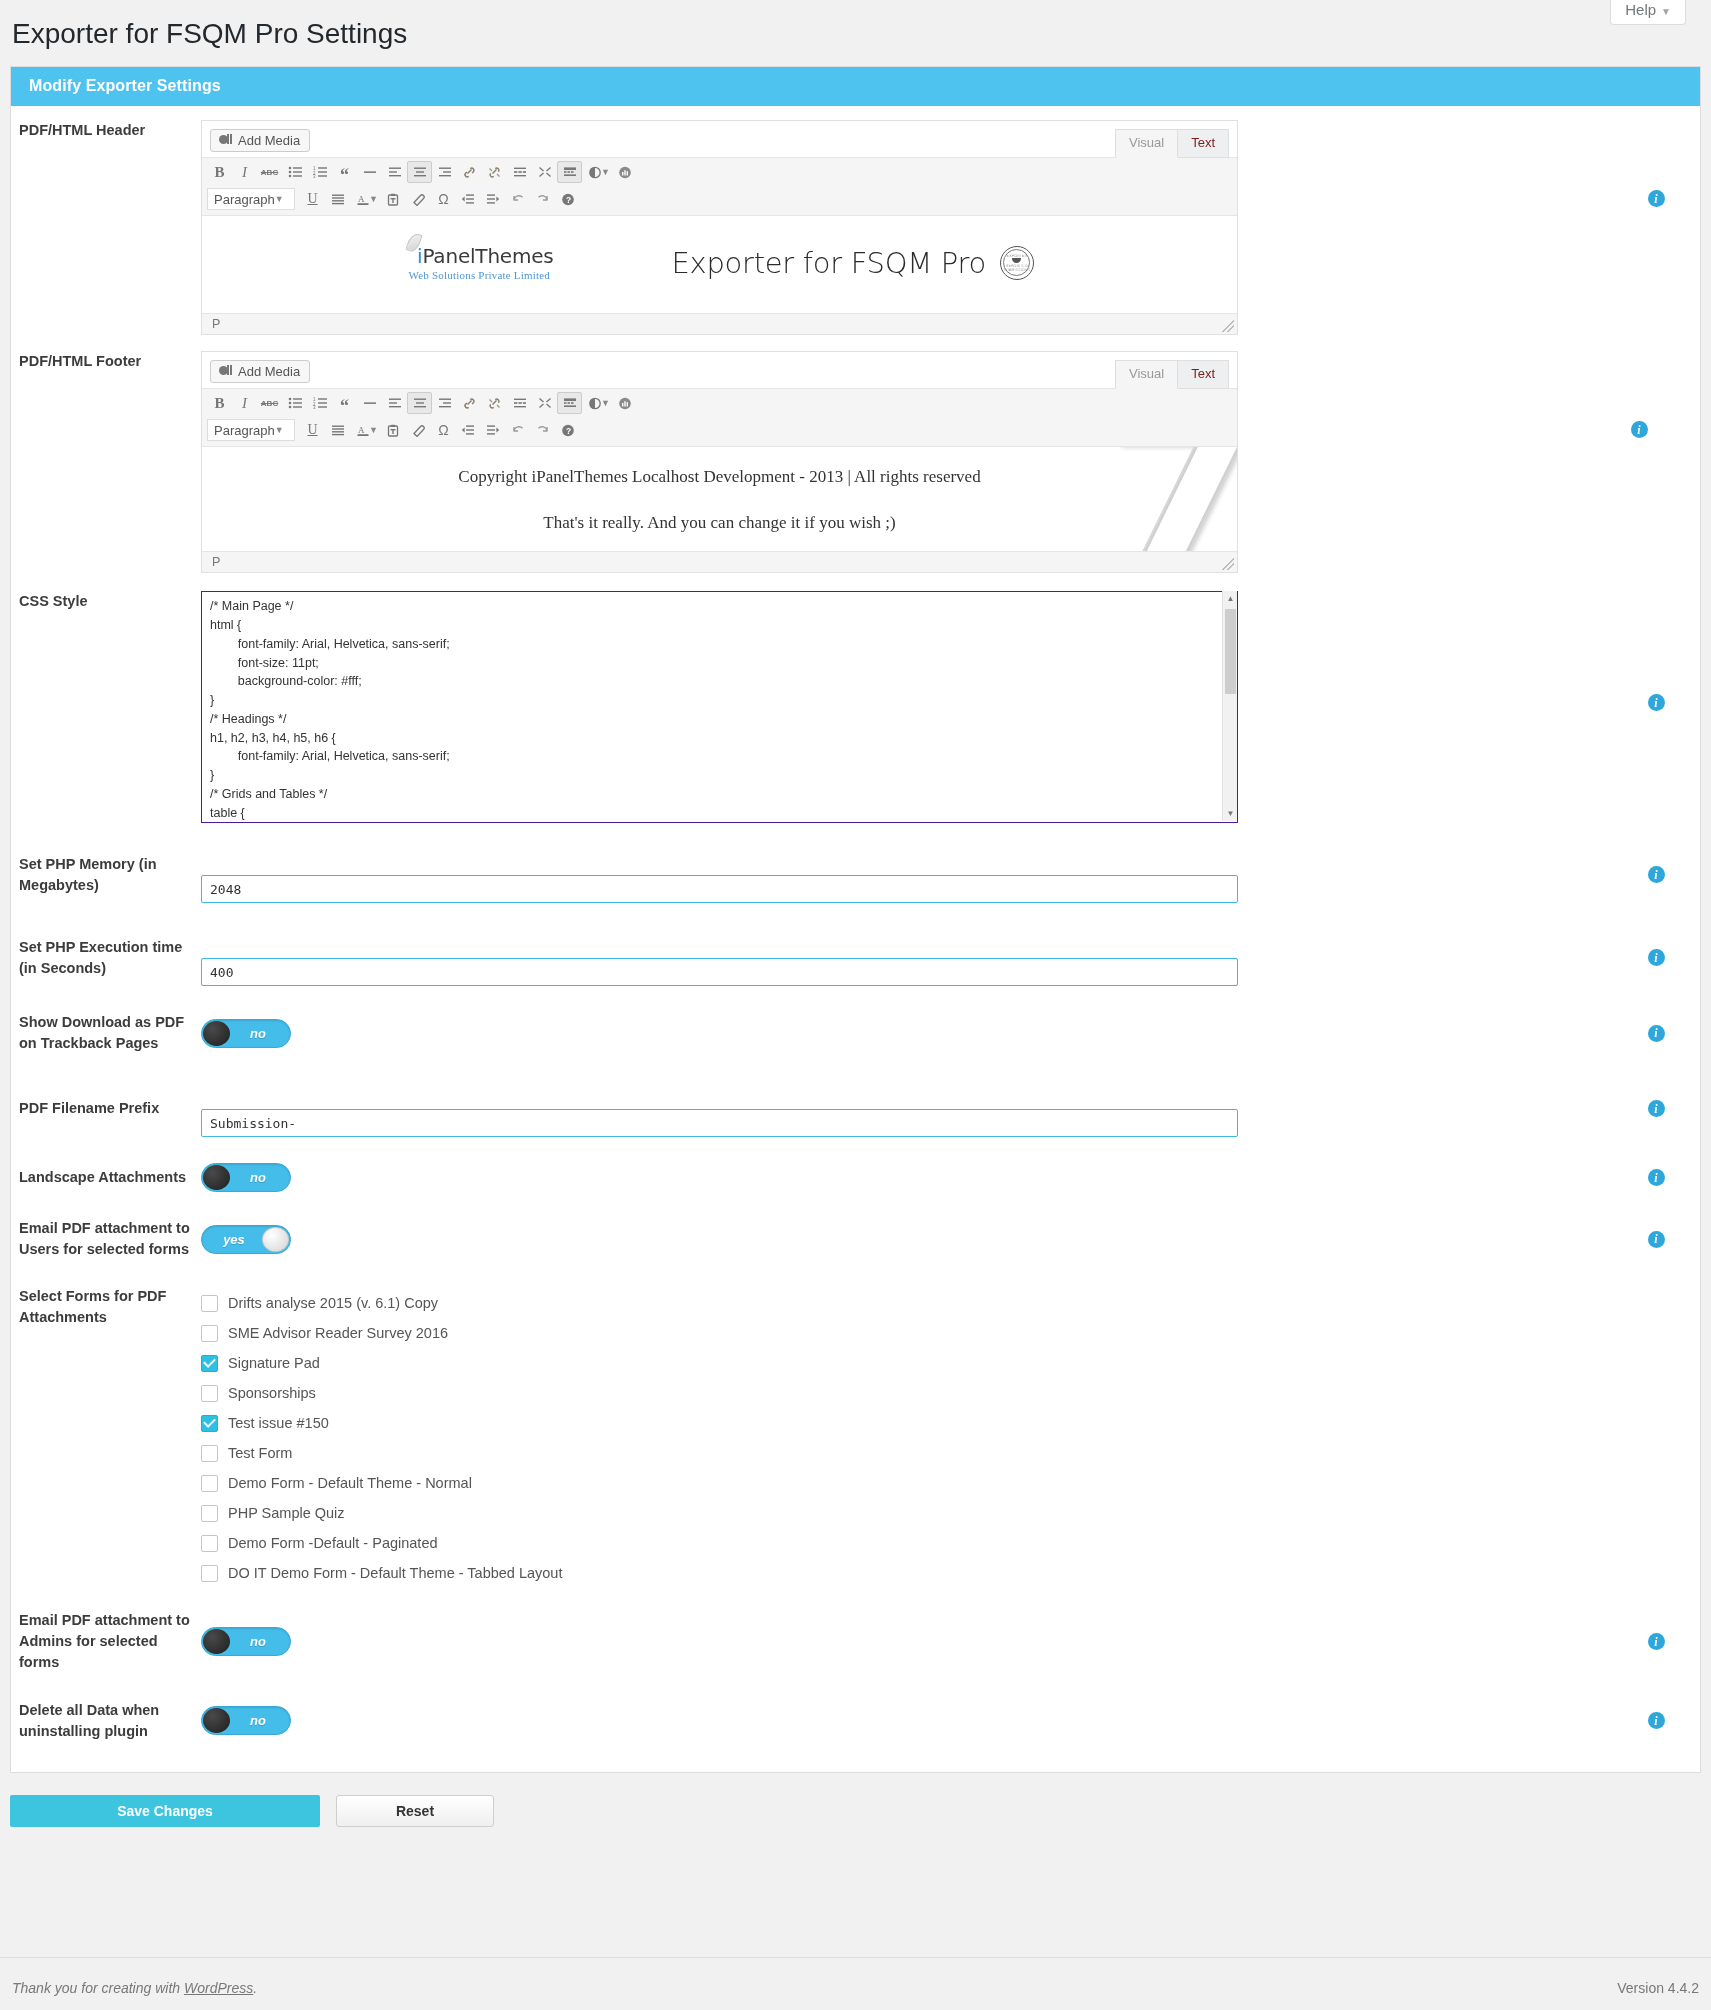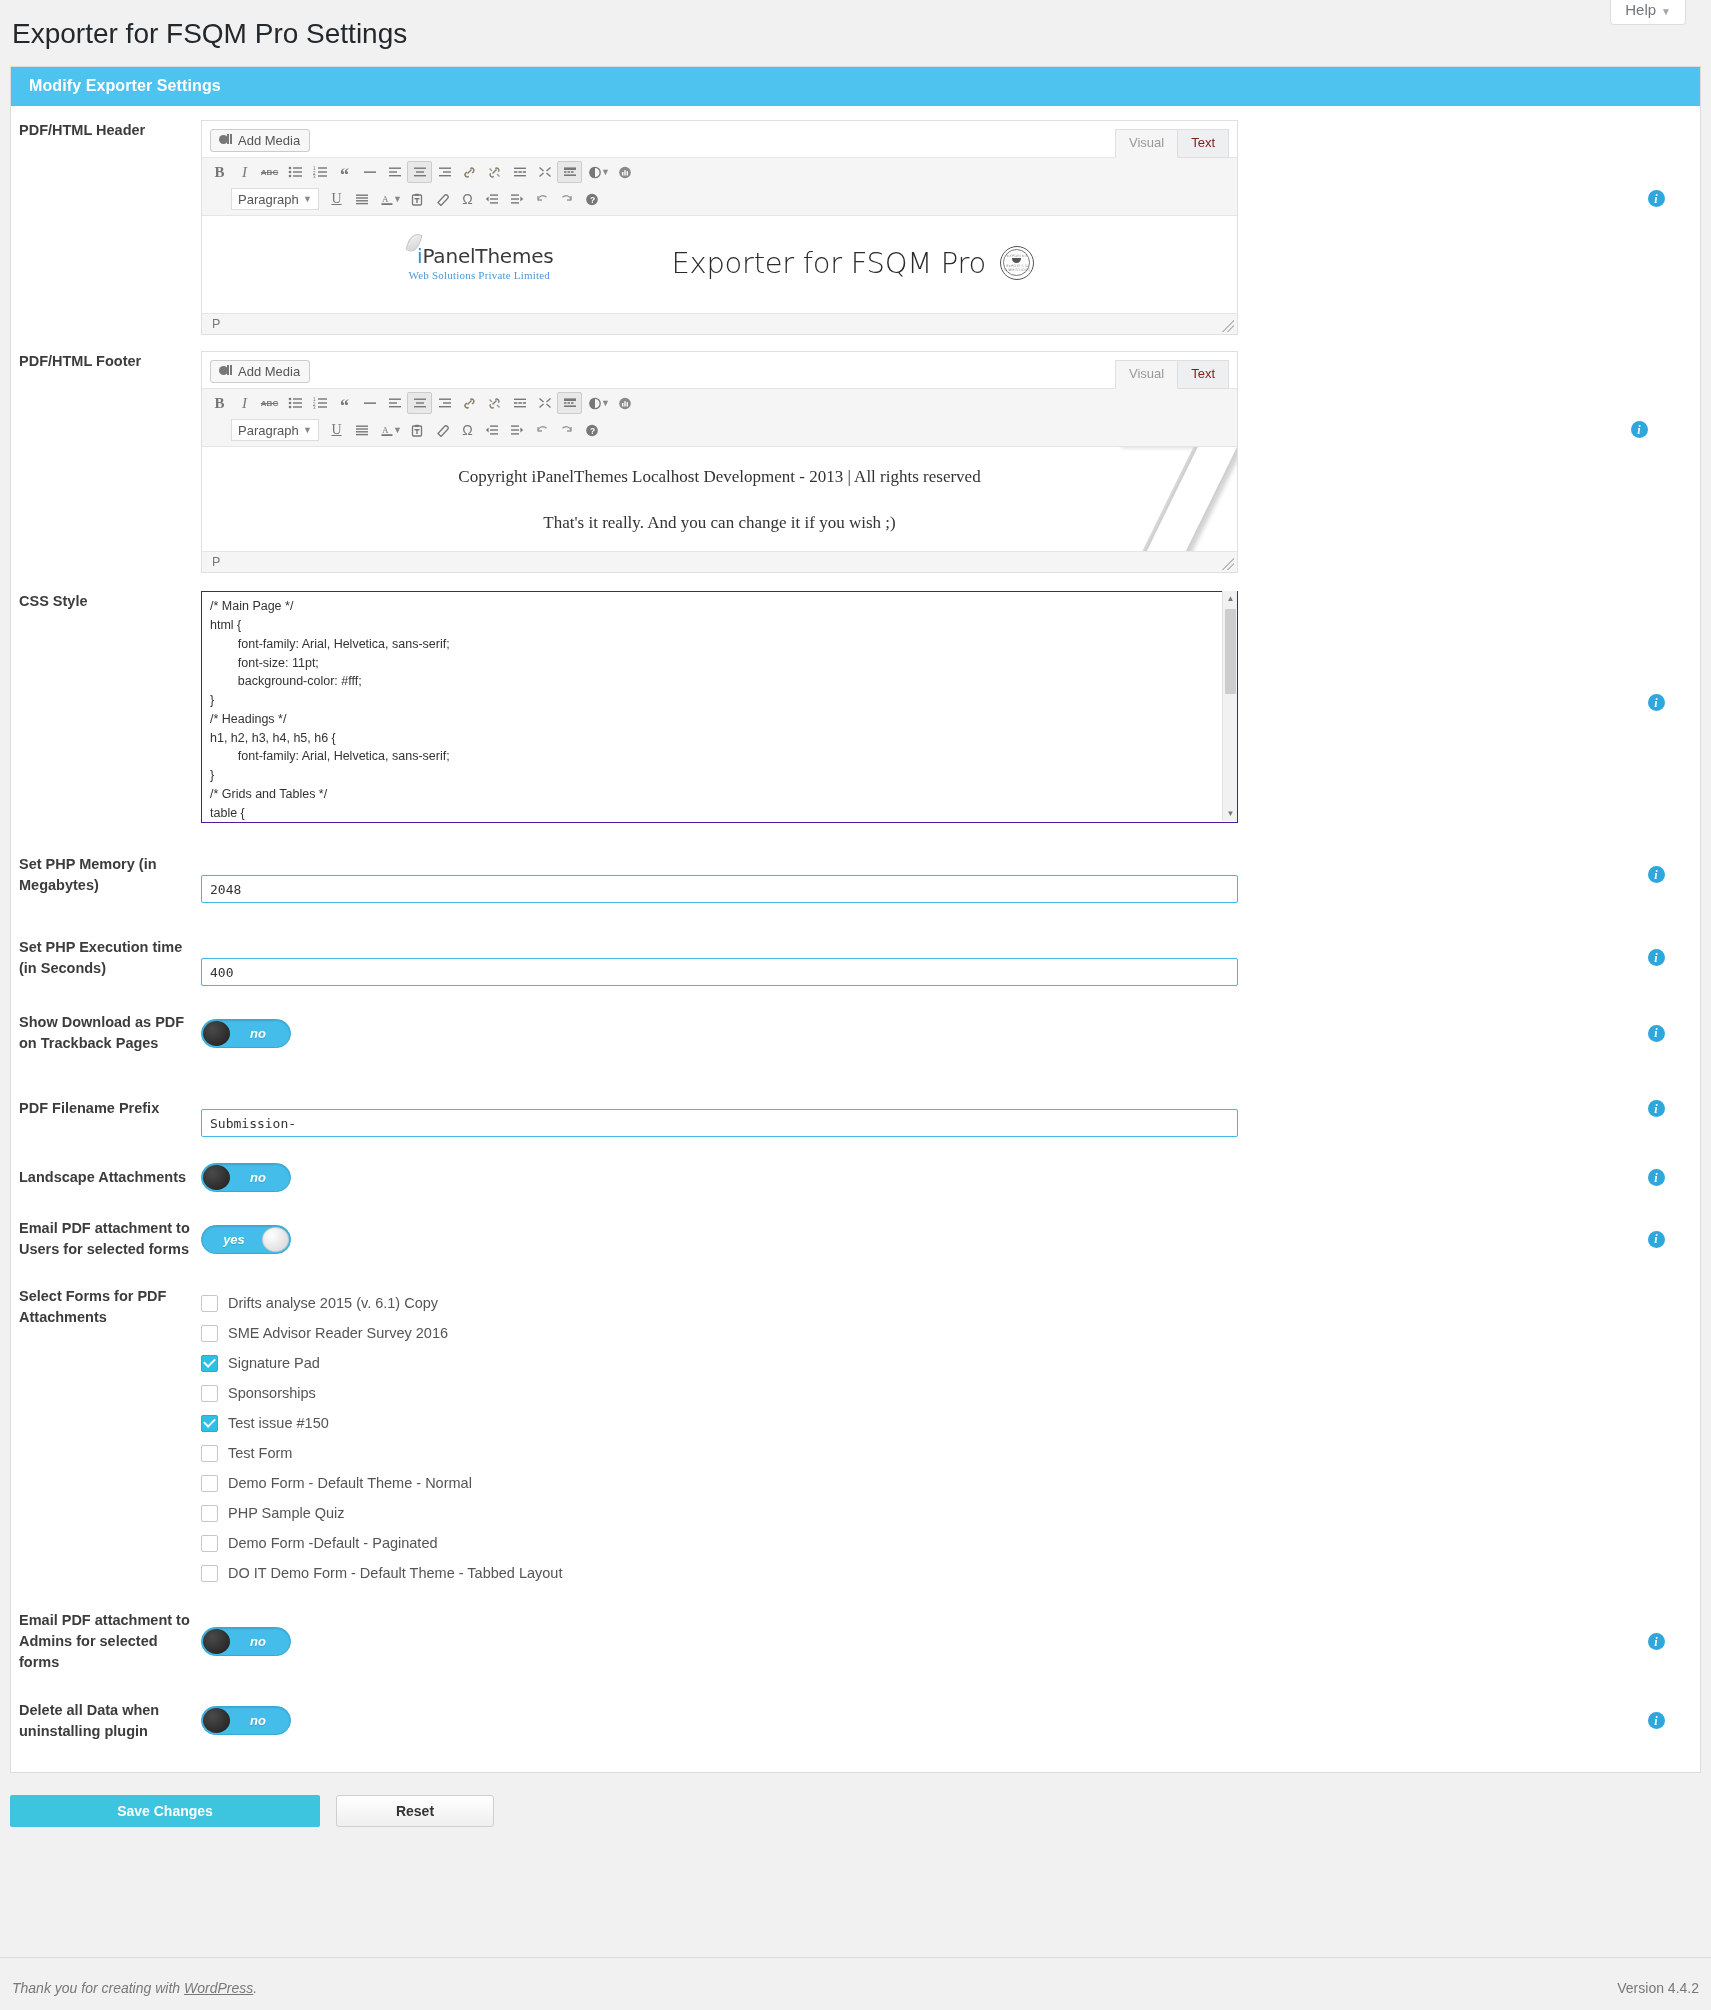--- a/index.html
+++ b/index.html
@@ -129,25 +129,24 @@
     color:#777; font-size:14px; cursor:pointer;
     border:1px solid transparent; border-radius:2px;
   }
   .tb-btn.active{ background:#e8e8e8; border-color:#ccc;}
   .tb-btn svg{ display:block; }
   .tb-sel{
     border:1px solid #ddd; background:#fff;
     font-size:13px; color:#555;
     padding:3px 6px;
     width:88px;
-    display:flex;align-items:center;justify-content:space-between;
+    display:flex;align-items:center;
     cursor:pointer;
     margin-right:5px;
     height:22px;
-    margin-left:24px;
   }
   .tb-sel .caret{ font-size:9px; color:#888;}
   .tb-caret{ font-size:9px; color:#888; margin-left:-6px; margin-right:3px; cursor:pointer;}
 
   .editor-content{
     background:#fff; border-top:1px solid #e5e5e5;
     min-height:74px; padding:10px 14px;
     position:relative;
     overflow:hidden;
   }

